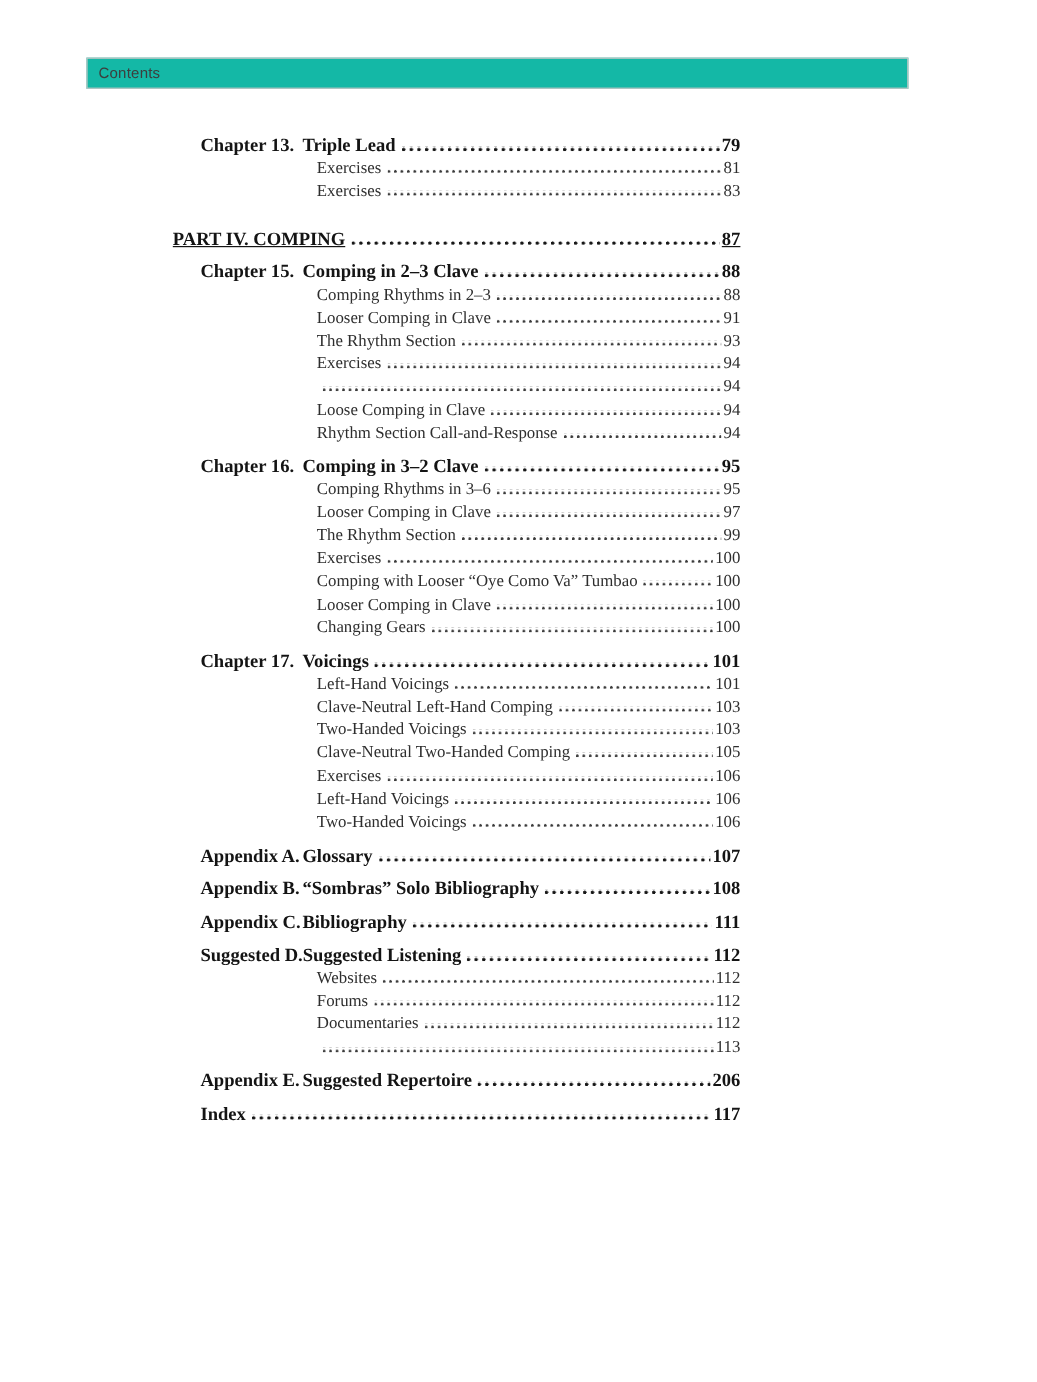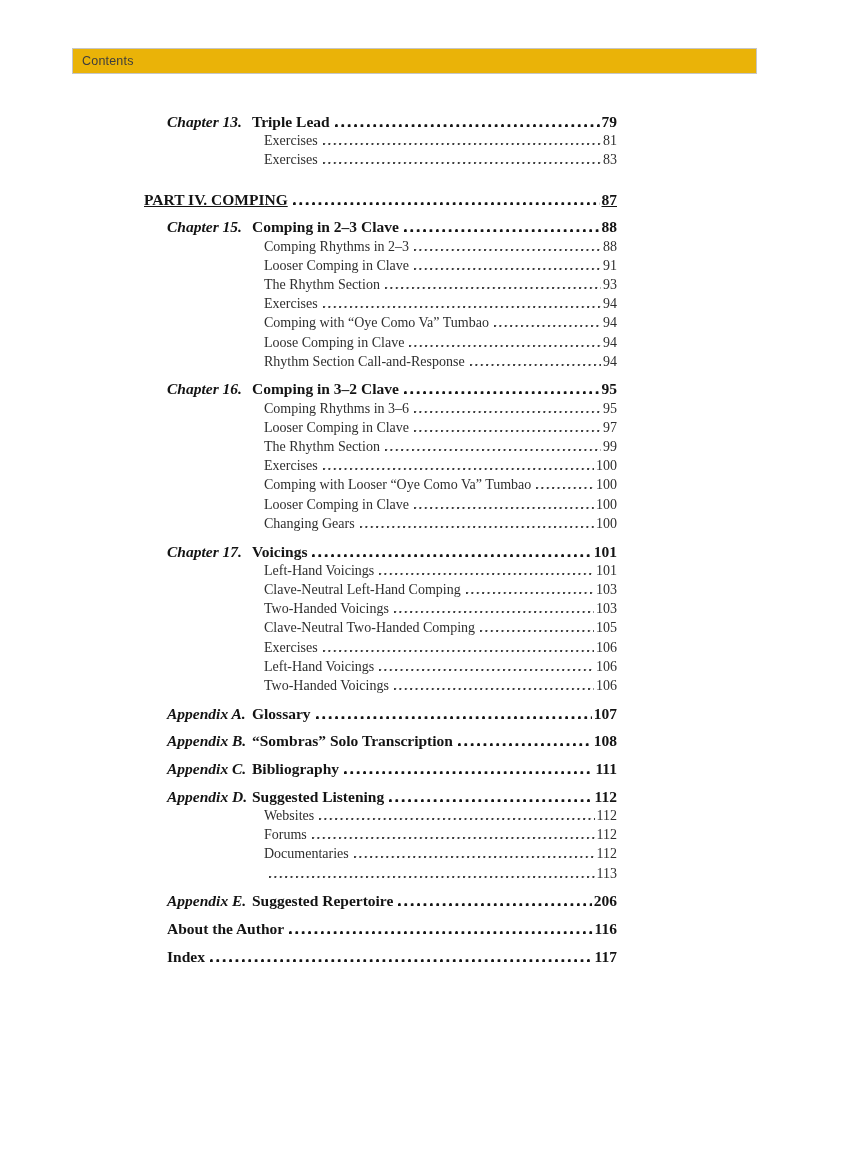--- a/index.html
+++ b/index.html
@@ -18,21 +18,21 @@
 
   
   .header-box {
     position: absolute;
     left: 72px;
     top: 48px;
     width: 685px;
     height: 26px;
     box-sizing: border-box;
     border: 1px solid #c6c6c6;
-    background: #eab308;
+    background: #14b8a6;
     display: flex;
     align-items: center;
     padding-left: 9px;
     font-family: "Liberation Sans", sans-serif;
     font-size: 12.5px;
     color: #3d3d3d;
     letter-spacing: 0.2px;
   }
 
   
@@ -58,21 +58,20 @@
     color: #141414;
   }
   .part { margin-top: 20.5px; margin-left: 0; text-decoration: underline; }
   .chapter, .appendix, .top { margin-left: 23px; }
 
   .sub    { font-size: 14px; margin-left: 120px; color: #2e2e2e; }
   .subsub { font-size: 14px; margin-left: 120px; color: #2e2e2e; }
 
   .label {
     flex: 0 0 85px;
-    font-style: italic;
   }
   .title {
     flex: 0 0 auto;
   }
   .page {
     flex: 0 0 auto;
   }
 
   
   .leader {
@@ -140,21 +139,20 @@
       <span class="title">The Rhythm Section</span>
       <span class="leader"></span>
       <span class="page">93</span>
     </div>
     <div class="row sub">
       <span class="title">Exercises</span>
       <span class="leader"></span>
       <span class="page">94</span>
     </div>
     <div class="row subsub">
-      <span class="title">Comping with “Oye Como Va” Tumbao</span>
       <span class="leader"></span>
       <span class="page">94</span>
     </div>
     <div class="row subsub">
       <span class="title">Loose Comping in Clave</span>
       <span class="leader"></span>
       <span class="page">94</span>
     </div>
     <div class="row subsub">
       <span class="title">Rhythm Section Call-and-Response</span>
@@ -244,32 +242,32 @@
       <span class="page">106</span>
     </div>
     <div class="row appendix">
       <span class="label">Appendix A.</span>
       <span class="title">Glossary</span>
       <span class="leader"></span>
       <span class="page">107</span>
     </div>
     <div class="row appendix">
       <span class="label">Appendix B.</span>
-      <span class="title">“Sombras” Solo Transcription</span>
+      <span class="title">“Sombras” Solo Bibliography</span>
       <span class="leader"></span>
       <span class="page">108</span>
     </div>
     <div class="row appendix">
       <span class="label">Appendix C.</span>
       <span class="title">Bibliography</span>
       <span class="leader"></span>
       <span class="page">111</span>
     </div>
     <div class="row appendix">
-      <span class="label">Appendix D.</span>
+      <span class="label">Suggested D.</span>
       <span class="title">Suggested Listening</span>
       <span class="leader"></span>
       <span class="page">112</span>
     </div>
     <div class="row sub">
       <span class="title">Websites</span>
       <span class="leader"></span>
       <span class="page">112</span>
     </div>
     <div class="row sub">
@@ -286,22 +284,17 @@
       <span class="leader"></span>
       <span class="page">113</span>
     </div>
     <div class="row appendix">
       <span class="label">Appendix E.</span>
       <span class="title">Suggested Repertoire</span>
       <span class="leader"></span>
       <span class="page">206</span>
     </div>
     <div class="row top">
-      <span class="title">About the Author</span>
-      <span class="leader"></span>
-      <span class="page">116</span>
-    </div>
-    <div class="row top">
       <span class="title">Index</span>
       <span class="leader"></span>
       <span class="page">117</span>
     </div>
   </div>
 
 </body></html>

